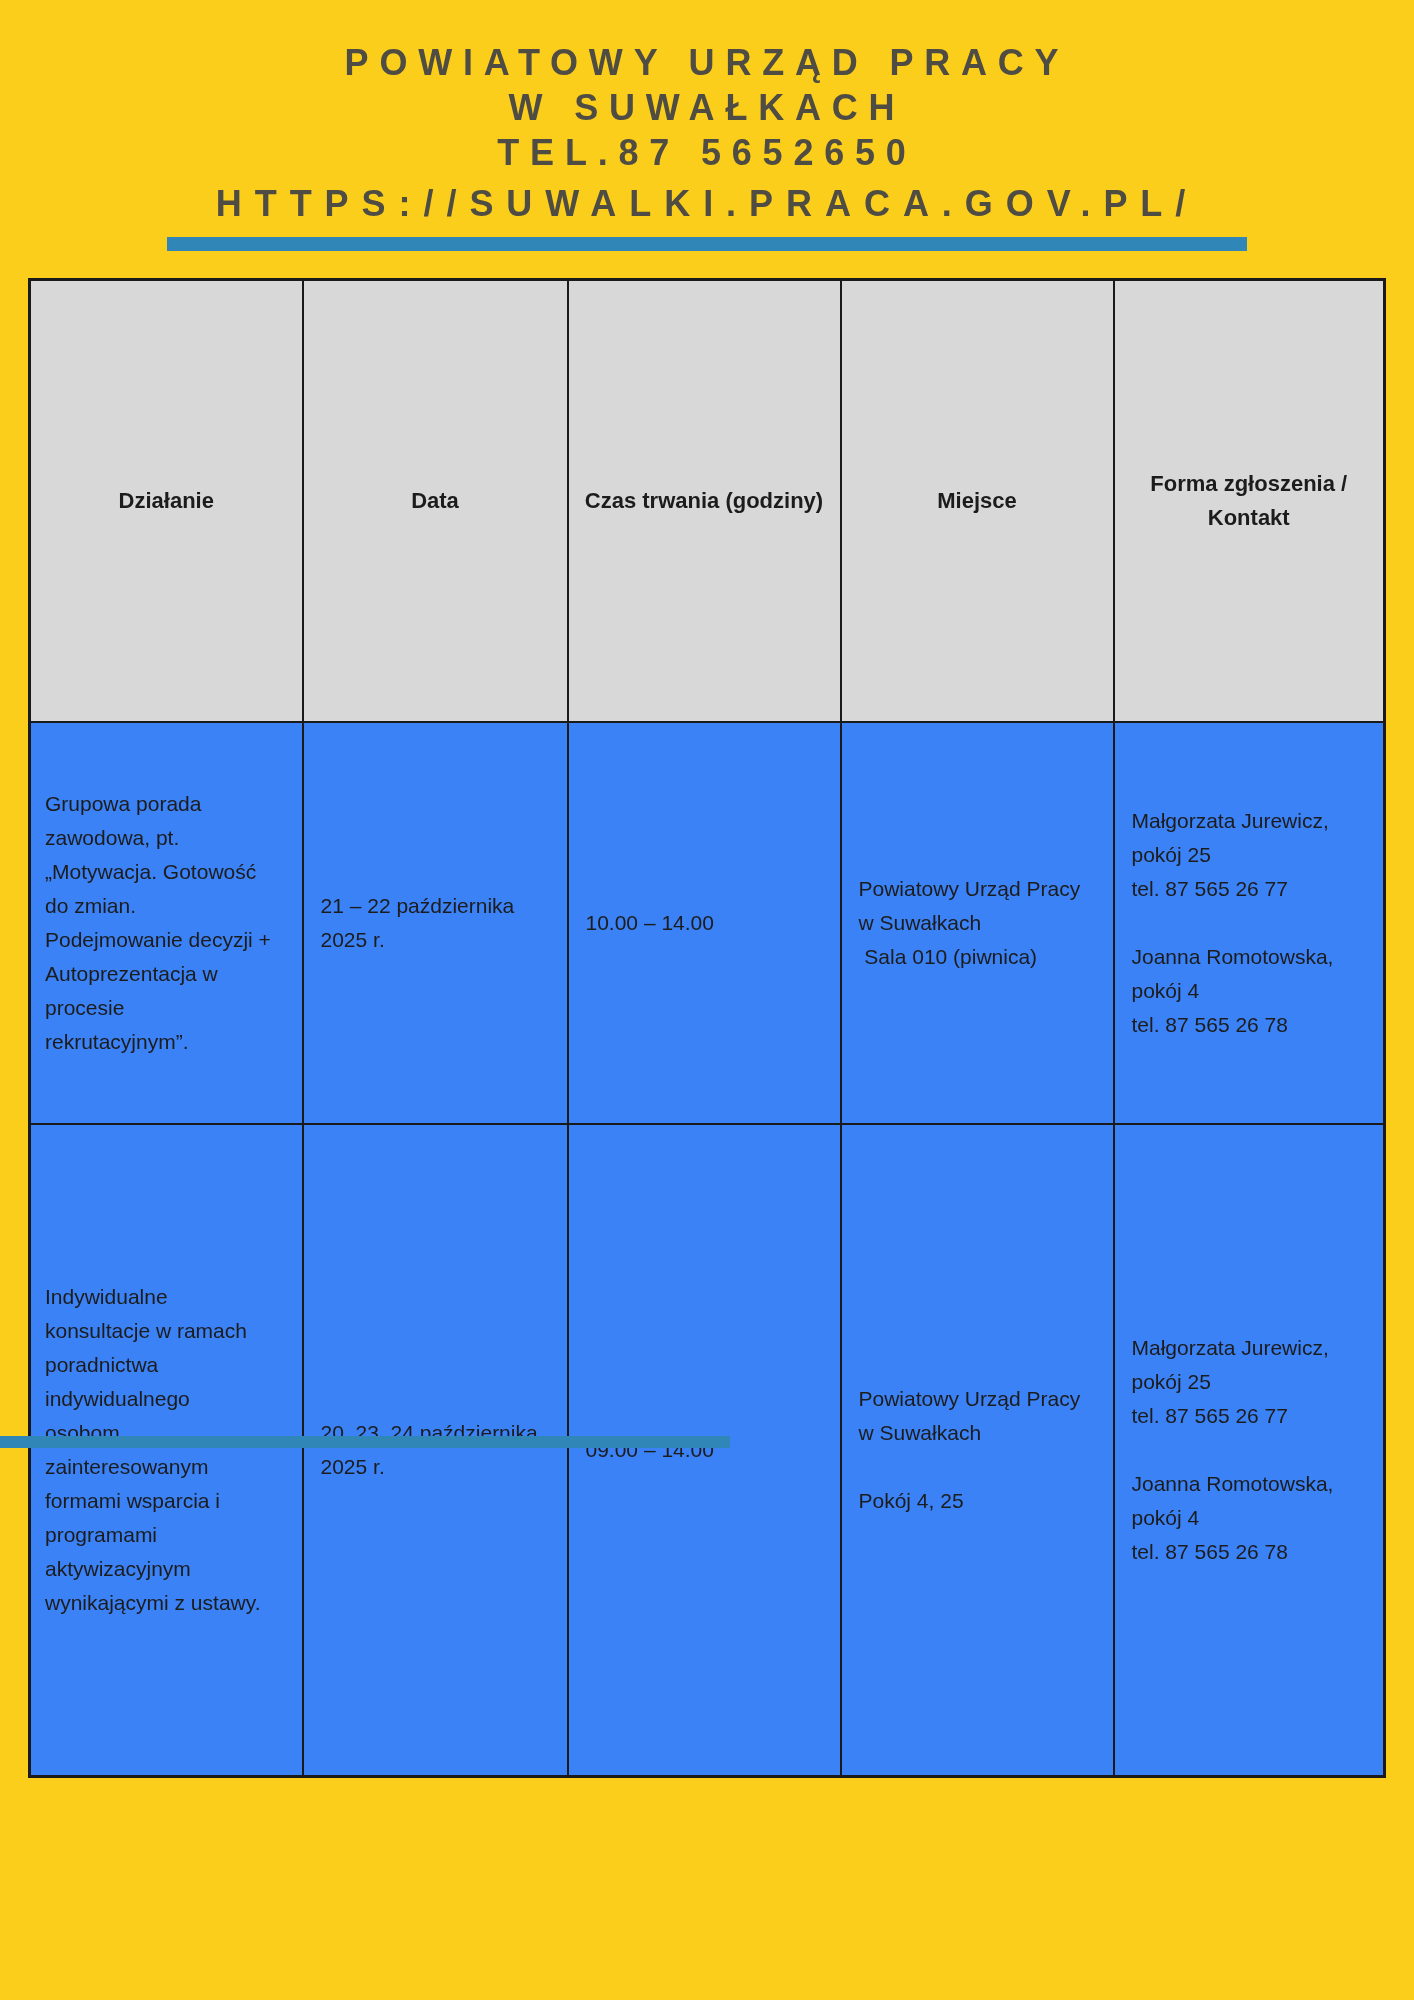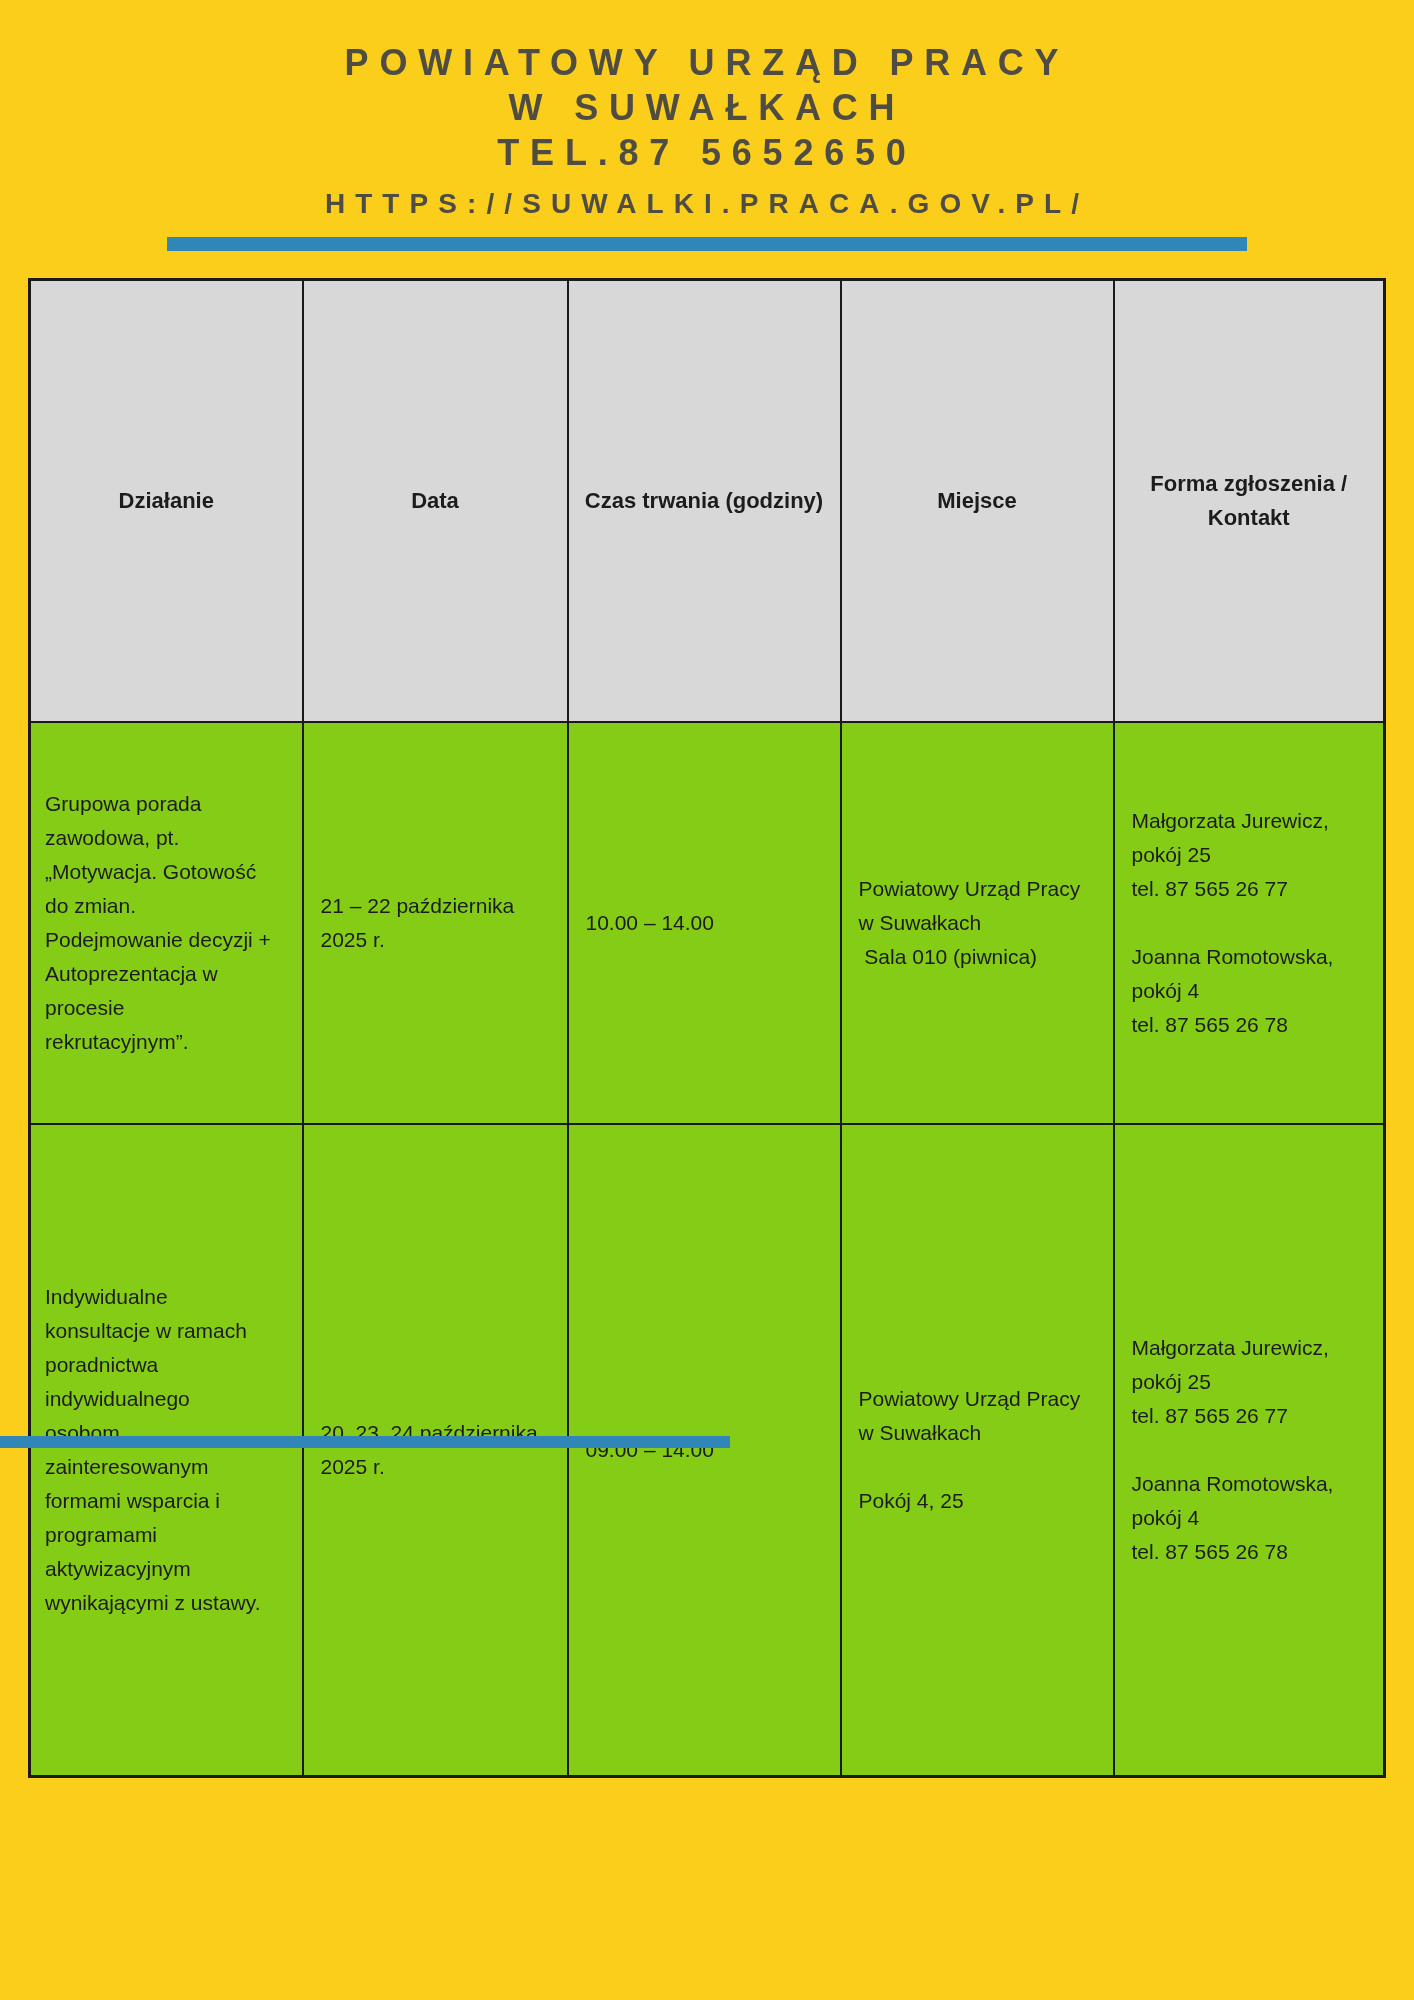--- a/index.html
+++ b/index.html
@@ -12,34 +12,34 @@
   .page{width:1414px;height:1448px;position:relative;}
 
   
   .hdr{padding-top:40px;}
   .hdr-line{
     font-size:36px;font-weight:bold;color:#4e4c43;
     letter-spacing:0.30em;line-height:45px;text-align:center;
     white-space:nowrap;
   }
   .hdr-url{
-    font-size:28px;font-weight:bold;color:#4e4c43;
+    font-size:36px;font-weight:bold;color:#4e4c43;
     letter-spacing:0.36em;line-height:45px;text-align:center;
     margin-top:6px;white-space:nowrap;
   }
   .divider{
     width:1080px;height:14px;background:#2f86b7;
     margin:11px auto 0 auto;
   }
 
   
   table.schedule{
     width:1355px;margin:27px auto 0 auto;
     border-collapse:collapse;border:3px solid #1a1a1a;
-    table-layout:fixed;background:#84cc16;
+    table-layout:fixed;background:#3b82f6;
   }
   table.schedule th,table.schedule td{
     border:2px solid #1a1a1a;
     vertical-align:middle;
     font-size:21px;line-height:34px;color:#1c1c1c;
     white-space:pre-line;
     overflow:hidden;
   }
   table.schedule th{
     background:#d8d8d8;height:440px;

